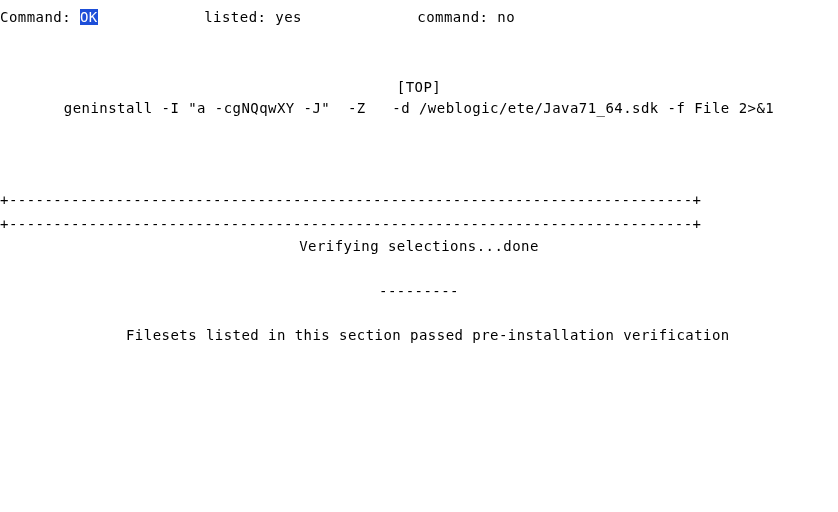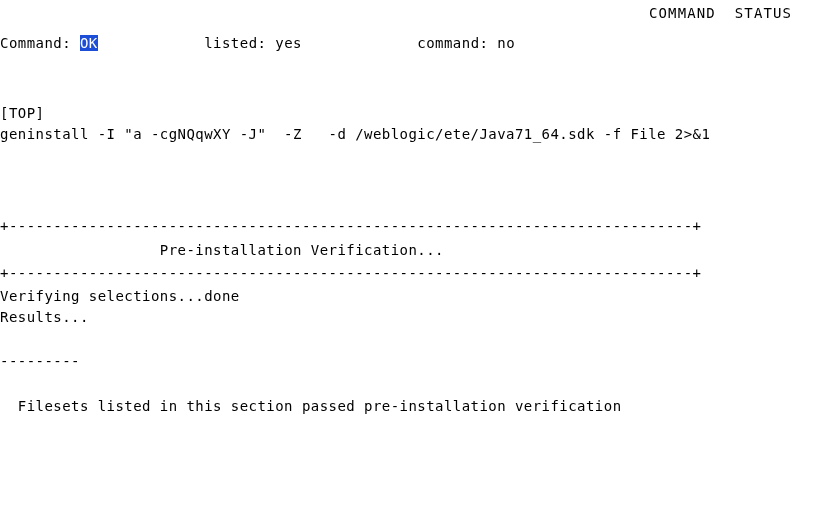--- a/index.html
+++ b/index.html
@@ -47,29 +47,29 @@
     color: #ffffff;
   }
   .sep {
     white-space: pre;
     letter-spacing: 0.45px;
     height: 23.5px;
   }
   .tight {
     line-height: 21px;
     height: 21px;
+    text-align: center;
   }
   .spacer-sm { height: 6px; }
 </style>
 </head>
 <body>
 
 <div class="screen">
 
-  <div class="header-row">COMMAND  STATUS</div>
 
   <div class="spacer-sm"></div>
 
   <div class="row"><span>Command:</span><span> </span><span class="inv">OK</span><span>            </span><span>listed:</span><span> </span><span>yes</span><span>             </span><span>command:</span><span> </span><span>no</span></div>
 
   <div class="row blank"> </div>
 
 
   <div class="row blank"> </div>
 
@@ -79,26 +79,24 @@
 
   <div class="row blank tight"> </div>
 
 
 
   <div class="row blank"> </div>
   <div class="row blank"> </div>
 
   <div class="sep">+-----------------------------------------------------------------------------+</div>
 
-  <div class="row"><span>                  </span><span>Pre-installation Verification...</span></div>
 
   <div class="sep">+-----------------------------------------------------------------------------+</div>
 
   <div class="row tight">Verifying selections...done</div>
-  <div class="row tight">Results...</div>
 
   <div class="row blank"> </div>
 
 
   <div class="row tight">---------</div>
 
   <div class="row blank tight"> </div>
 
   <div class="row tight">  Filesets listed in this section passed pre-installation verification</div>
 

